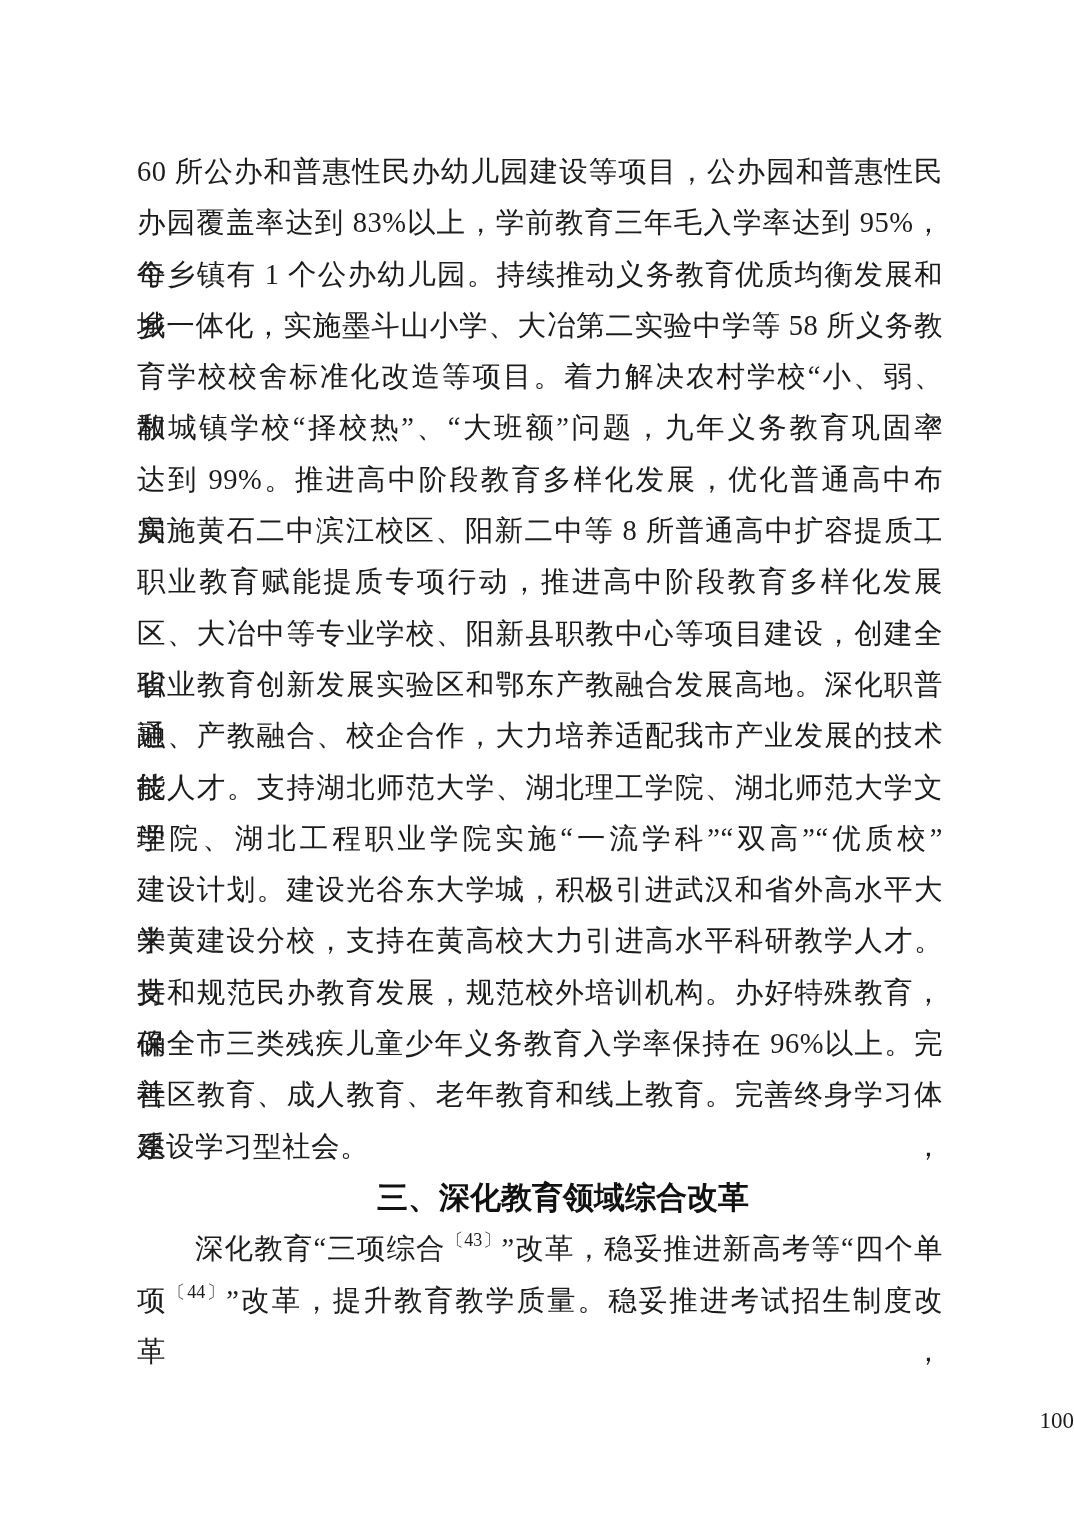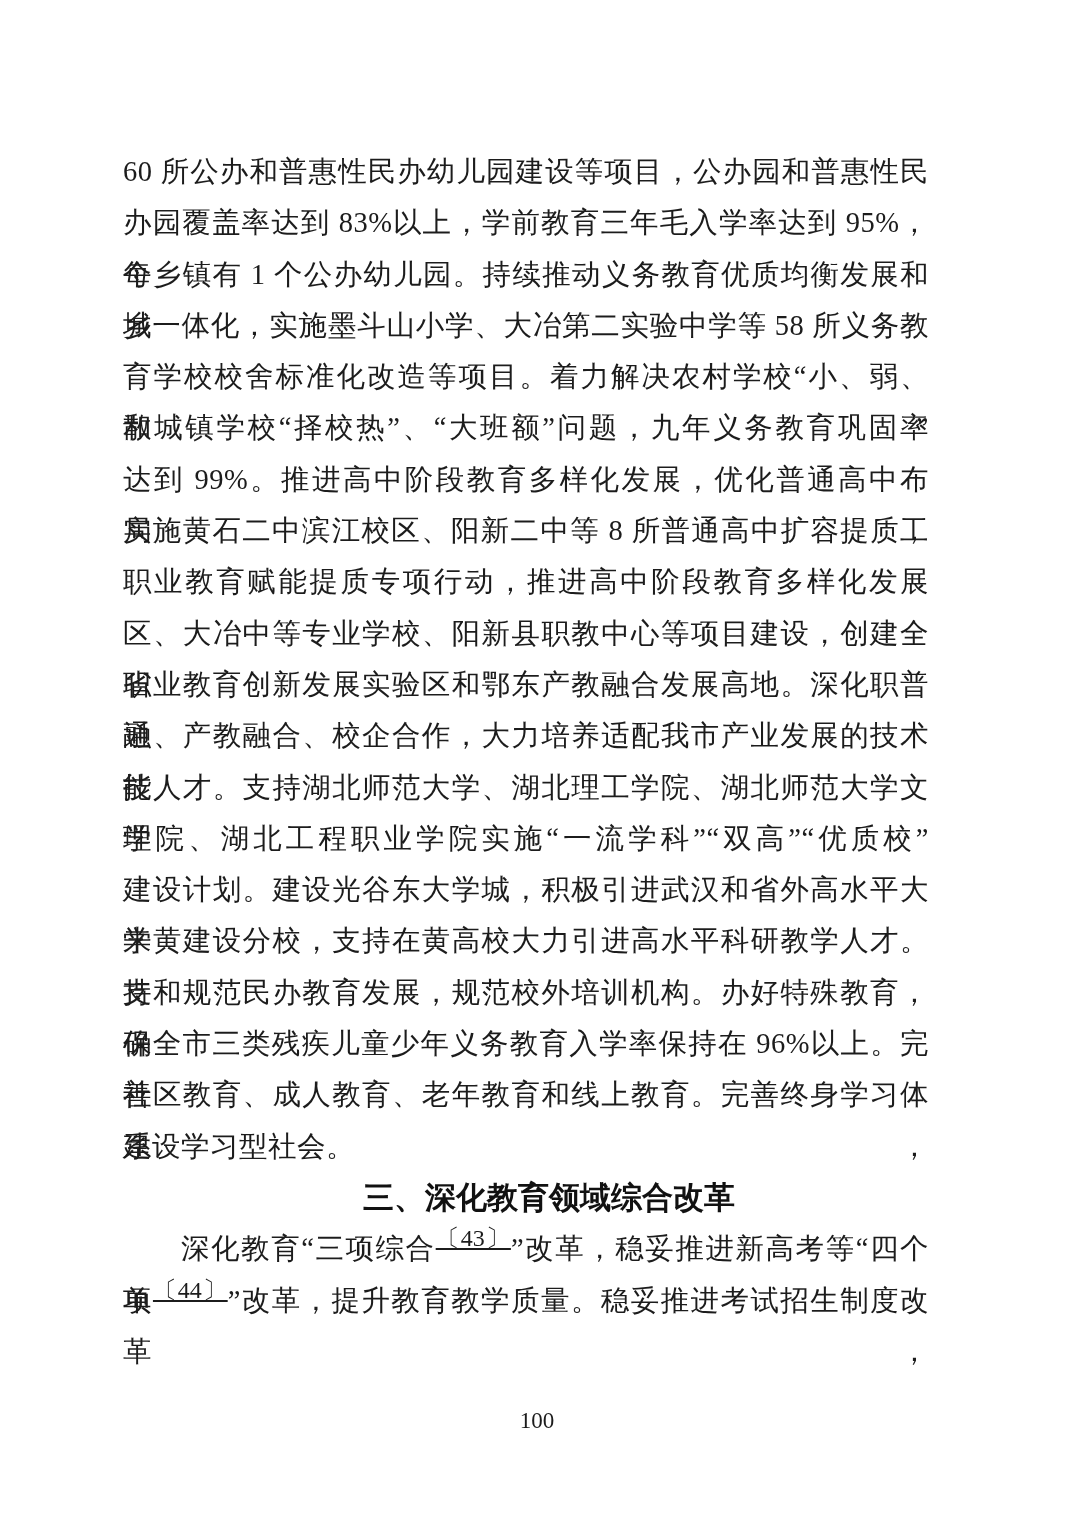--- a/index.html
+++ b/index.html
@@ -11,67 +11,66 @@
     position: relative;
     width: 1074px;
     height: 1520px;
     background: #ffffff;
     overflow: hidden;
     font-family: "Liberation Serif", "DejaVu Serif", serif;
     color: #1c1c1c;
   }
   .text-block {
     position: absolute;
-    left: 123px;
+    left: 137px;
     top: 146px;
     width: 806px;
   }
   .line {
     height: 51.3px;
     line-height: 51.3px;
     font-size: 28.5px;
     text-align: justify;
     text-align-last: justify;
     letter-spacing: 0.5px;
     overflow: visible;
   }
   .line.last {
     text-align: right;
     text-align-last: left;
   }
   .line.indent {
     text-indent: 58px;
   }
   .line sup {
-    font-size: 24px;
+    font-size: 18px;
     line-height: 0;
     vertical-align: baseline;
     position: relative;
     top: -12px;
     letter-spacing: 0;
-    text-decoration: underline;
   }
   .heading-line {
     height: 51.3px;
     line-height: 51.3px;
     font-size: 31px;
     font-weight: bold;
     font-family: "Liberation Sans", "DejaVu Sans", sans-serif;
     color: #111111;
     text-indent: 46px;
     text-align: center;
   }
   .page-number {
     position: absolute;
     left: 0;
     right: 0;
     top: 1405px;
     height: 32px;
     line-height: 32px;
-    text-align: center;
+    text-align: right;
     font-size: 23px;
     color: #1c1c1c;
     font-family: "Liberation Serif", "DejaVu Serif", serif;
   }
 </style>
 </head>
 <body>
 
 <div class="page">
   <div class="text-block">

